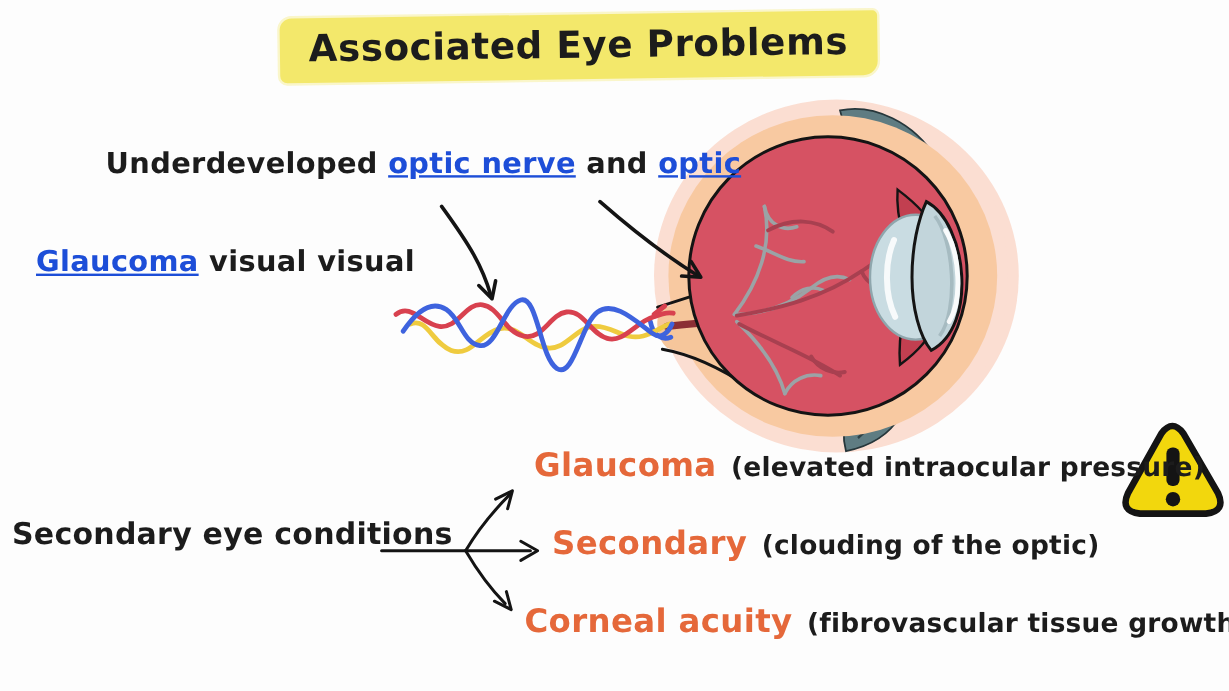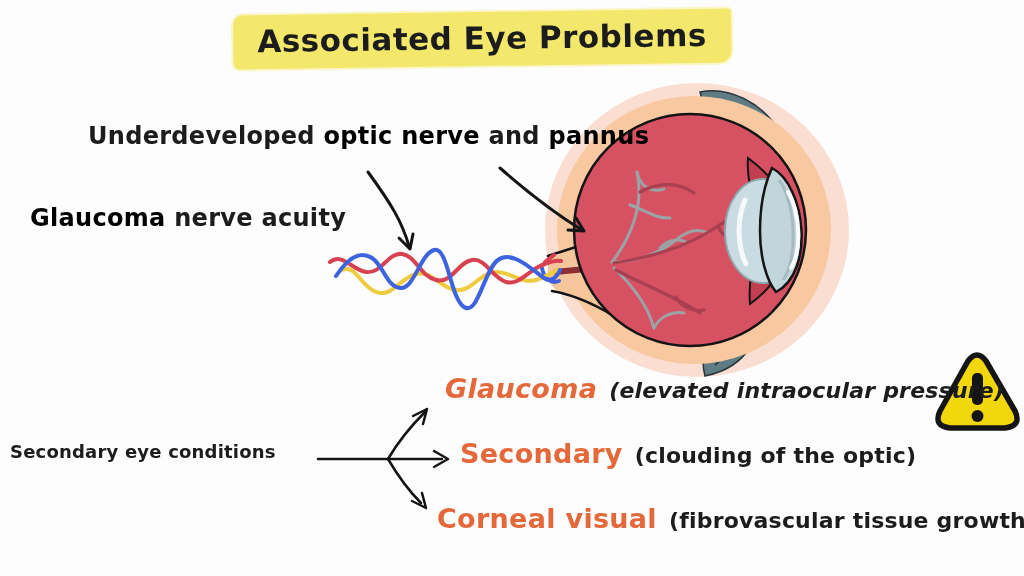--- a/index.html
+++ b/index.html
@@ -9,28 +9,28 @@
   svg.layer{position:absolute;left:0;top:0;}
 
   .title-wrap{position:absolute;left:50%;top:12px;transform:translateX(-50%);}
   .title-band{background:#F3E86B;padding:8px 24px 10px 24px;border-radius:10px 4px 12px 6px;
               transform:rotate(-0.8deg);box-shadow:0 0 0 2px rgba(243,232,107,.35);}
   .title-text{font-size:31px;font-weight:bold;color:#1C1C1C;letter-spacing:.5px;white-space:nowrap;}
 
   .ann{position:absolute;font-weight:bold;color:#1C1C1C;white-space:nowrap;}
   .f1{left:88px;top:122px;font-size:24px;letter-spacing:.3px;}
   .f2{left:30px;top:204px;font-size:24px;letter-spacing:.3px;}
-  .orange{color:#000000;}
+  .orange{color:#1d4ed8;text-decoration:underline;}
 
-  .sec-label{left:10px;top:441px;font-size:18px;letter-spacing:.2px;}
+  .sec-label{left:10px;top:430px;font-size:25px;letter-spacing:.2px;}
 
   .cond{position:absolute;white-space:nowrap;font-weight:bold;}
   .cond .cond-name{color:#E5683A;font-size:27px;letter-spacing:.3px;}
   .cond .cond-desc{color:#1C1C1C;font-size:22px;margin-left:12px;letter-spacing:.2px;}
-  .cond-glaucoma{left:445px;top:373px;font-style:italic;}
+  .cond-glaucoma{left:445px;top:373px;}
   .cond-cataracts{left:460px;top:438px;}
   .cond-corneal{left:437px;top:503px;}
 </style>
 </head>
 <body>
 
 <div class="stage">
 
   <svg class="layer" width="1024" height="576" viewBox="0 0 1024 576">
 
@@ -137,34 +137,34 @@
     </g>
   </svg>
 
   <div class="title-wrap">
     <div class="title-band">
       <span class="title-text">Associated Eye Problems</span>
     </div>
   </div>
 
   <div class="ann f1">
-    <span>Underdeveloped </span><span class="orange">optic nerve</span><span> and </span><span class="orange">pannus</span>
+    <span>Underdeveloped </span><span class="orange">optic nerve</span><span> and </span><span class="orange">optic</span>
   </div>
 
   <div class="ann f2">
-    <span class="orange">Glaucoma</span><span> nerve acuity</span>
+    <span class="orange">Glaucoma</span><span> visual visual</span>
   </div>
 
   <div class="ann sec-label">Secondary eye conditions</div>
 
   <div class="cond cond-glaucoma">
     <span class="cond-name">Glaucoma</span><span class="cond-desc">(elevated intraocular pressure)</span>
   </div>
 
   <div class="cond cond-cataracts">
     <span class="cond-name">Secondary</span><span class="cond-desc">(clouding of the optic)</span>
   </div>
 
   <div class="cond cond-corneal">
-    <span class="cond-name">Corneal visual</span><span class="cond-desc">(fibrovascular tissue growth)</span>
+    <span class="cond-name">Corneal acuity</span><span class="cond-desc">(fibrovascular tissue growth)</span>
   </div>
 
 </div>
 
 </body></html>

